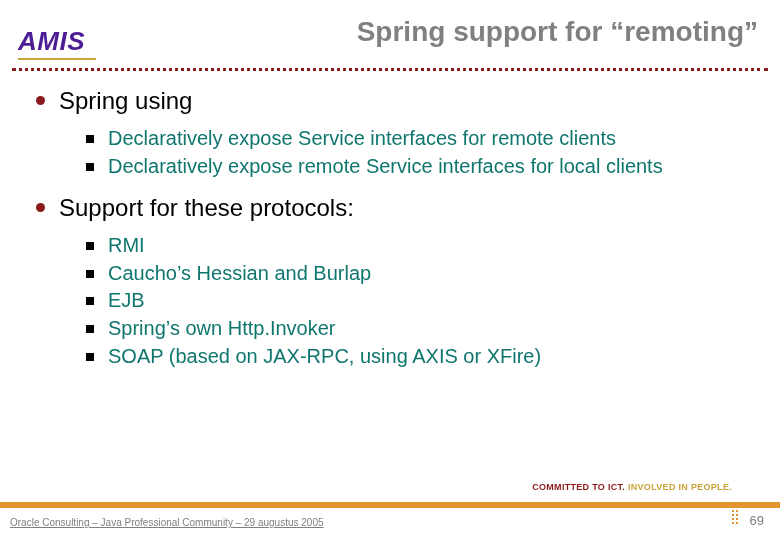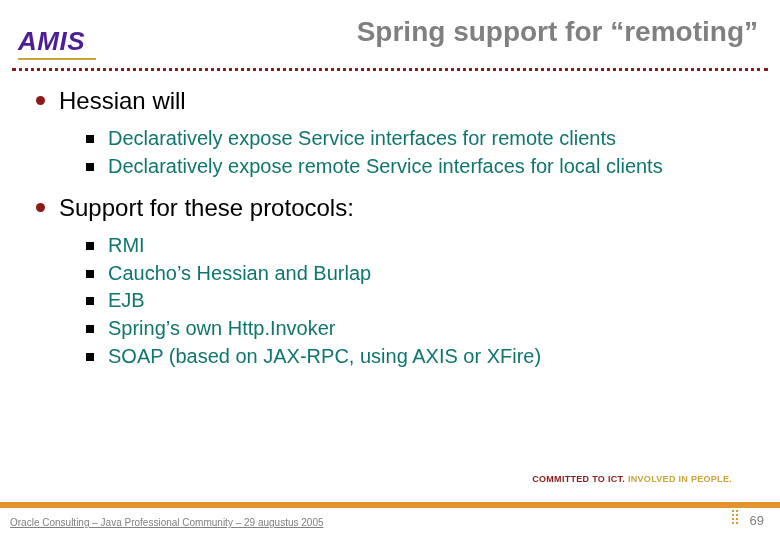--- a/index.html
+++ b/index.html
@@ -117,21 +117,21 @@
     position: absolute;
     left: 0;
     right: 0;
     bottom: 32px;
     height: 6px;
     background: #e3942c;
   }
   .footer-tagline {
     position: absolute;
     right: 48px;
-    bottom: 56px;
+    bottom: 48px;
     font-size: 9px;
     letter-spacing: 0.3px;
     white-space: nowrap;
     text-align: right;
   }
   .tag-red { color: #8b1a1a; font-weight: bold; }
   .tag-gold { color: #c9a43a; font-weight: bold; }
   .footer-info {
     position: absolute;
     left: 10px;
@@ -167,21 +167,21 @@
     <span class="logo-line"></span>
   </div>
   <div class="title">Spring support for “remoting”</div>
   <div class="dotted-divider"></div>
 </div>
 
 <div class="content">
 
   <div class="top-item">
     <div class="top-bullet"></div>
-    <div class="top-text">Hessian will</div>
+    <div class="top-text">Spring using</div>
   </div>
   <div class="sub-list">
     <div class="sub-item">
       <div class="sub-bullet"></div>
       <div class="sub-text">Declaratively expose Service interfaces for remote clients</div>
     </div>
     <div class="sub-item">
       <div class="sub-bullet"></div>
       <div class="sub-text">Declaratively expose remote Service interfaces for local clients</div>
     </div>

